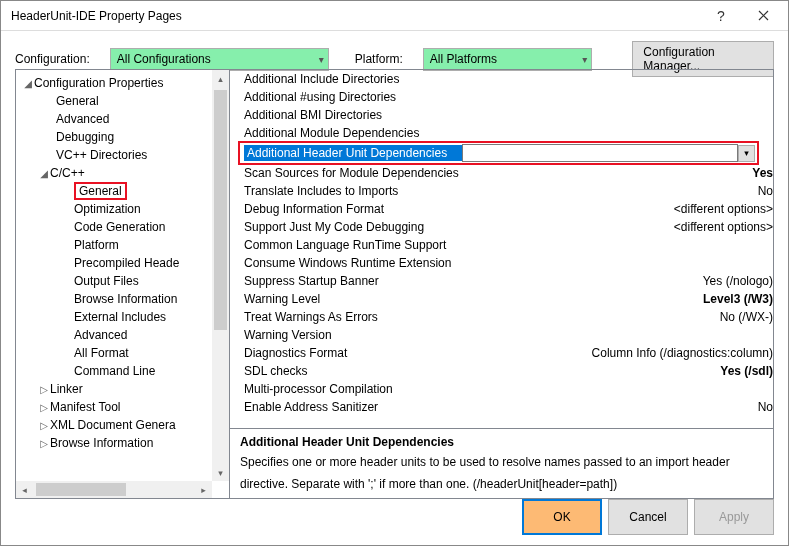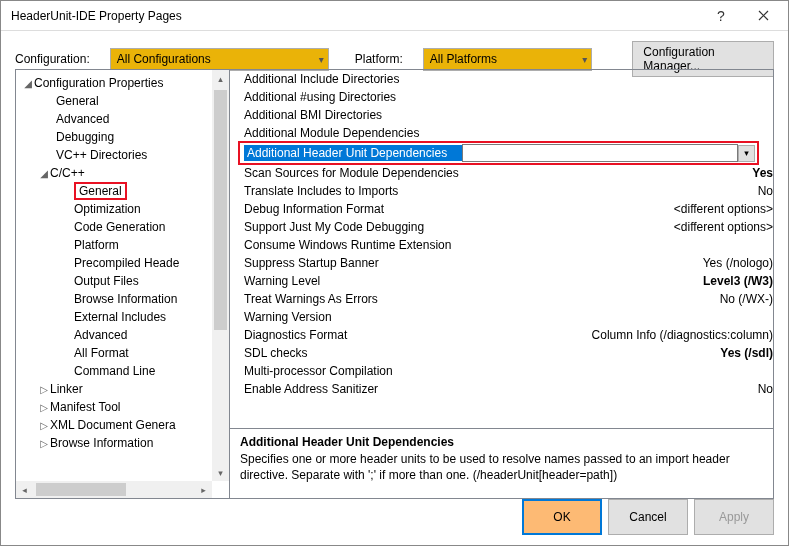--- a/index.html
+++ b/index.html
@@ -2,21 +2,21 @@
 <html><head>
 <meta charset="utf-8">
 <style>
   * { box-sizing: border-box; margin: 0; padding: 0; }
   body { font-family: "Segoe UI", Tahoma, sans-serif; font-size: 12px; background: #fff; color: #000; width: 789px; height: 546px; overflow: hidden; border: 1px solid #888; position: relative; }
   .titlebar { display: flex; align-items: center; height: 30px; padding: 0 4px 0 10px; border-bottom: 1px solid #ddd; }
   .titlebar .title { flex: 1; font-size: 12px; }
   .titlebar .tb-btn { width: 42px; height: 28px; display: flex; align-items: center; justify-content: center; font-size: 14px; color: #333; }
   .toprow { display: flex; align-items: center; gap: 20px; padding: 10px 14px 8px 14px; }
   .toprow .lbl { font-size: 12px; }
-  .combo { display: flex; align-items: center; justify-content: space-between; border: 1px solid #adadad; height: 23px; padding: 0 4px 0 6px; background: #eab308; }
+  .combo { display: flex; align-items: center; justify-content: space-between; border: 1px solid #adadad; height: 23px; padding: 0 4px 0 6px; background: #86efac; }
   .combo .chev { font-size: 10px; color: #555; }
   .combo.cfg { width: 230px; }
   .combo.plat { width: 178px; }
   .btn { height: 36px; border: 1px solid #adadad; background: #e1e1e1; padding: 0 10px; display: inline-flex; align-items: center; justify-content: center; font-size: 12px; }
   .btn.cfgmgr { width: 148px; }
   .mainarea { display: flex; position: absolute; top: 68px; bottom: 46px; left: 14px; right: 14px; border: 1px solid #828790; }
   .tree { width: 214px; border-right: 1px solid #828790; overflow: hidden; position: relative; background: #fff; }
   .tree-inner { padding: 4px 0 4px 4px; overflow: hidden; height: calc(100% - 17px); }
   .tree-item { display: flex; align-items: center; height: 18px; font-size: 12px; white-space: nowrap; }
   .tree-item .exp { width: 12px; display: inline-flex; justify-content: center; font-size: 10px; color: #666; }
@@ -38,21 +38,21 @@
   .grid-row { display: flex; align-items: center; height: 18px; font-size: 12px; padding-left: 14px; }
   .grid-row .pname { width: 218px; overflow: hidden; white-space: nowrap; }
   .grid-row .pval { flex: 1; overflow: hidden; white-space: nowrap; text-align: right; }
   .grid-row.sel .pname { background: #0078d7; color: #fff; padding: 1px 3px; }
   .grid-row.sel .pval { border: 1px solid #7a7a7a; height: 18px; display: flex; align-items: center; }
   .grid-row.sel .drop { width: 17px; height: 17px; border: 1px solid #adadad; background: #e1e1e1; display: flex; align-items: center; justify-content:center; font-size:9px; margin-right:2px;}
   .grid-row.redbox { outline: 2px solid #e81123; margin: 1px 16px 1px 10px; padding-left: 4px; height: 20px; }
   .bold { font-weight: 600; }
   .desc { border-top: 1px solid #828790; padding: 6px 10px 8px 10px; height: 70px; overflow: hidden; }
   .desc .dtitle { font-weight: 600; font-size: 12px; margin-bottom: 2px; }
-  .desc .dbody { font-size: 12px; line-height: 16px; }
+  .desc .dbody { font-size: 12px; line-height: 22px; }
   .footer { position: absolute; bottom: 10px; right: 14px; display: flex; gap: 6px; }
   .footer .btn { width: 80px; }
   .footer .btn.ok { border: 2px solid #0078d7; background: #fdba74; }
   .footer .btn.apply { color: #999; }
 </style>
 </head>
 <body>
 
 <div class="titlebar">
   <div class="title">HeaderUnit-IDE Property Pages</div>
@@ -197,20 +197,24 @@
         </div>
         <div class="grid-row">
           <span class="pname">Debug Information Format</span>
           <span class="pval">&lt;different options&gt;</span>
         </div>
         <div class="grid-row">
           <span class="pname">Support Just My Code Debugging</span>
           <span class="pval">&lt;different options&gt;</span>
         </div>
         <div class="grid-row">
+          <span class="pname">Common Language RunTime Support</span>
+          <span class="pval"></span>
+        </div>
+        <div class="grid-row">
           <span class="pname">Consume Windows Runtime Extension</span>
           <span class="pval"></span>
         </div>
         <div class="grid-row">
           <span class="pname">Suppress Startup Banner</span>
           <span class="pval">Yes (/nologo)</span>
         </div>
         <div class="grid-row">
           <span class="pname">Warning Level</span>
           <span class="pval bold">Level3 (/W3)</span>

